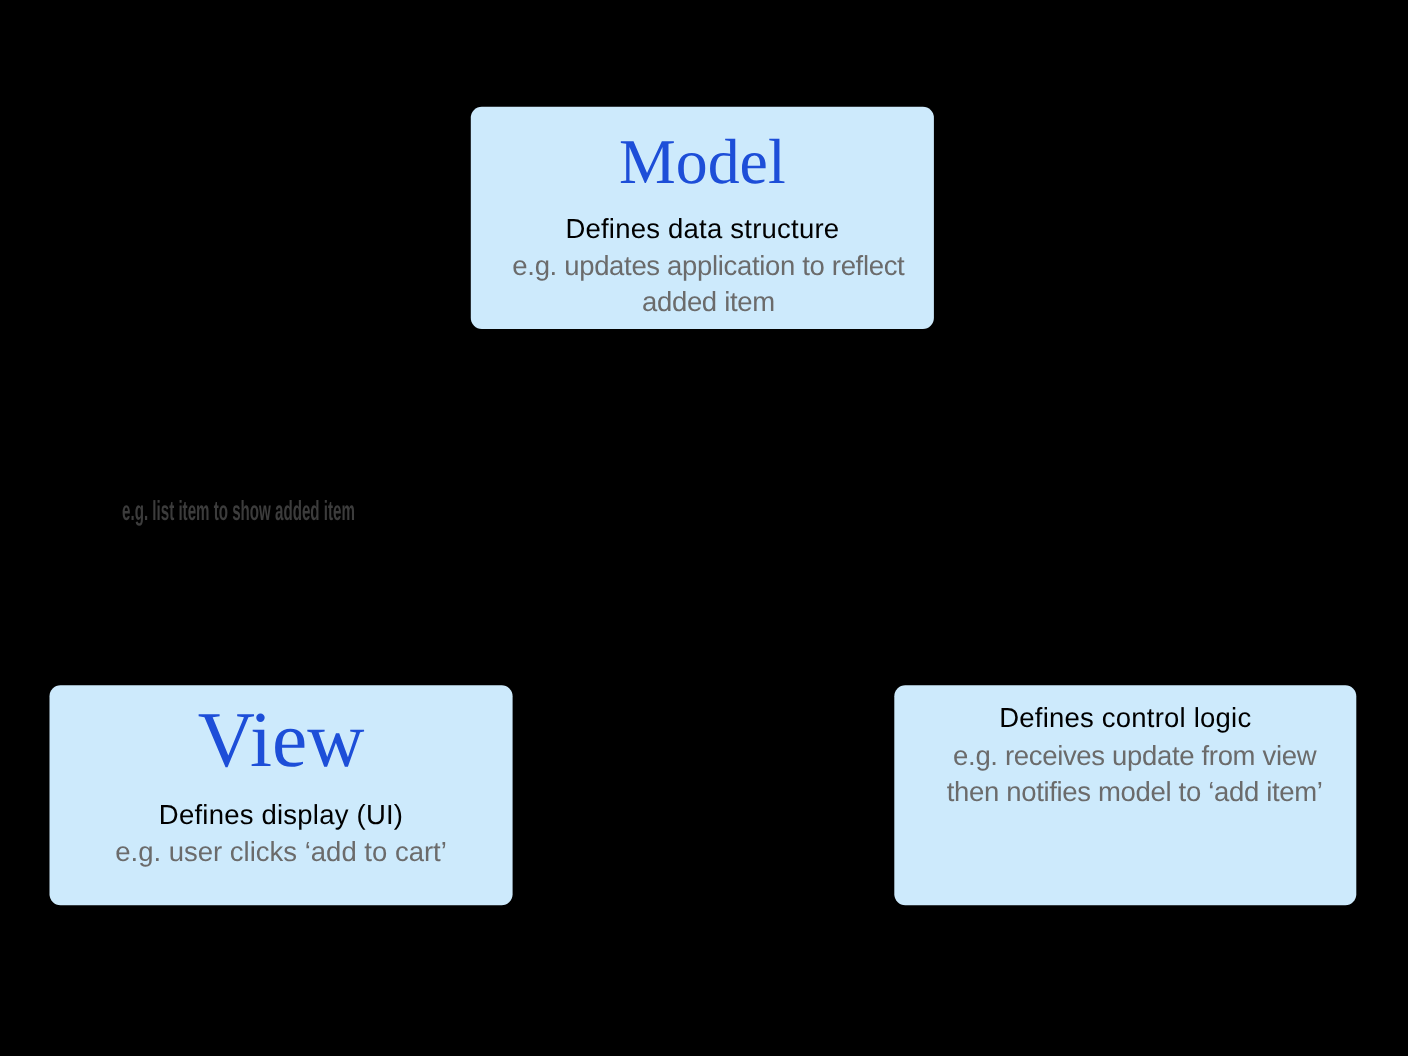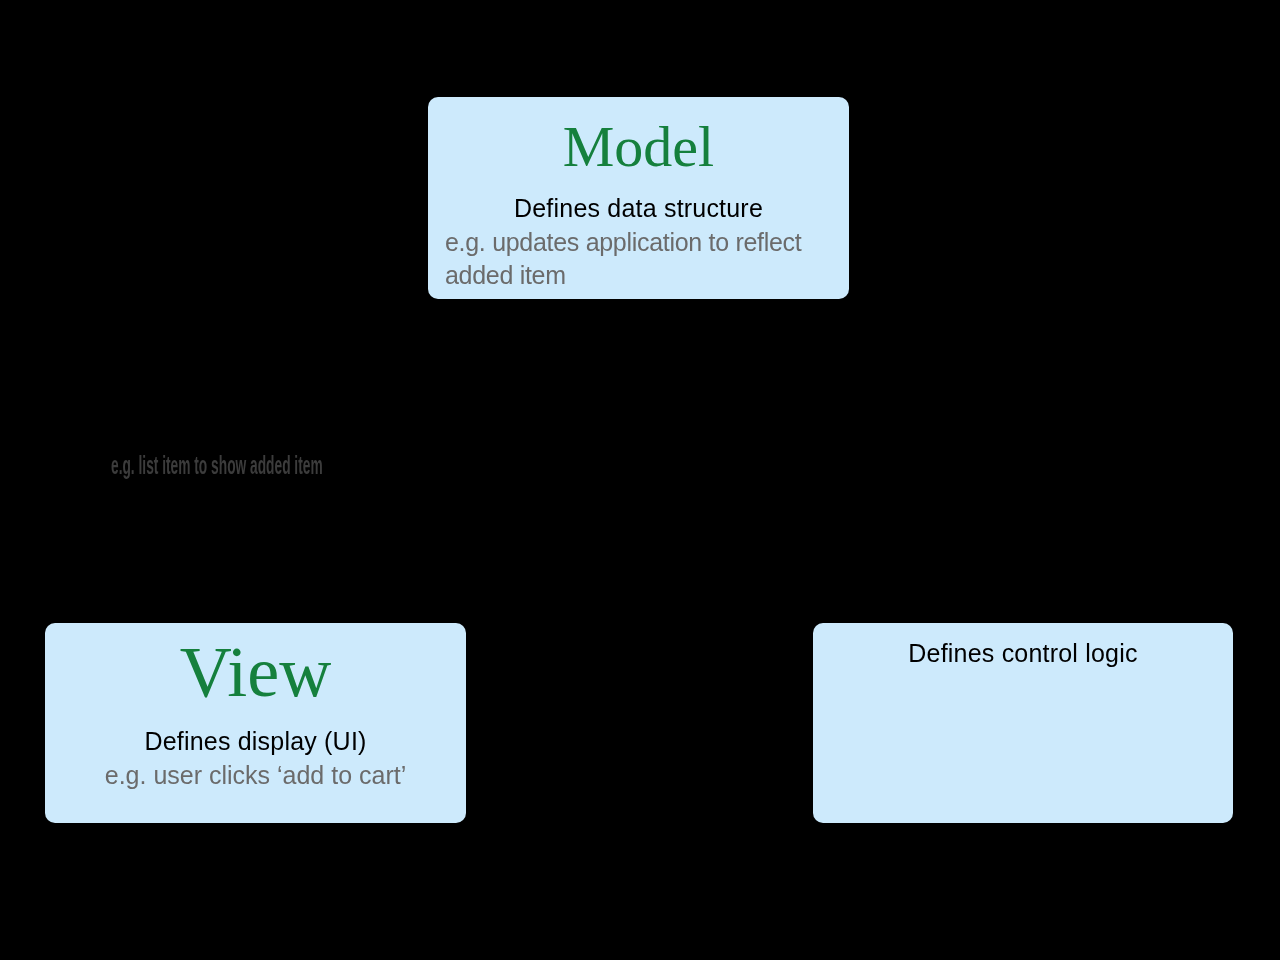--- a/index.html
+++ b/index.html
@@ -22,21 +22,21 @@
     text-align: center;
     box-sizing: border-box;
   }
   .node-model      { left: 428px; top: 97px;  width: 421px; height: 202px; }
   .node-view       { left: 45px;  top: 623px; width: 421px; height: 200px; }
   .node-controller { left: 813px; top: 623px; width: 420px; height: 200px; }
 
   .node-title {
     font-family: "Liberation Serif", "DejaVu Serif", serif;
     font-weight: normal;
-    color: #15803d;
+    color: #1d4ed8;
     line-height: 1.05;
   }
   .title-model      { font-size: 58px; padding-top: 20px; }
   .title-view       { font-size: 72px; padding-top: 12px; }
   .title-controller { font-size: 60px; padding-top: 26px; }
 
   .node-subtitle {
     font-size: 25px;
     color: #000000;
     margin-top: 16px;
@@ -48,21 +48,21 @@
     margin-top: 3px;
     line-height: 1.32;
   }
   .example-left {
     text-align: left;
     padding-left: 17px;
     padding-right: 6px;
     letter-spacing: -0.3px;
   }
   .node-controller .example-left { padding-left: 23px; }
-  .example-line { display: block; white-space: nowrap; }
+  .example-line { display: block; white-space: nowrap; text-align: center; }
 
   .floating-label {
     position: absolute;
     left: 111px;
     top: 451px;
     font-size: 25px;
     font-weight: bold;
     color: #3c3c3c;
     white-space: nowrap;
     transform: scaleX(0.55);
@@ -86,17 +86,21 @@
   <div class="node node-view">
     <div class="node-title title-view">View</div>
     <div class="node-subtitle">Defines display (UI)</div>
     <div class="node-example">
       <span class="example-line">e.g. user clicks ‘add to cart’</span>
     </div>
   </div>
 
   <div class="node node-controller">
     <div class="node-subtitle">Defines control logic</div>
+    <div class="node-example example-left">
+      <span class="example-line">e.g. receives update from view</span>
+      <span class="example-line">then notifies model to ‘add item’</span>
+    </div>
   </div>
 
   <div class="floating-label">e.g. list item to show added item</div>
 
 </div>
 
 </body></html>

